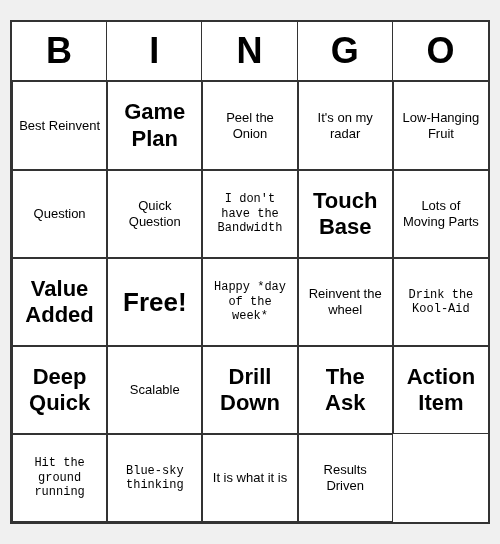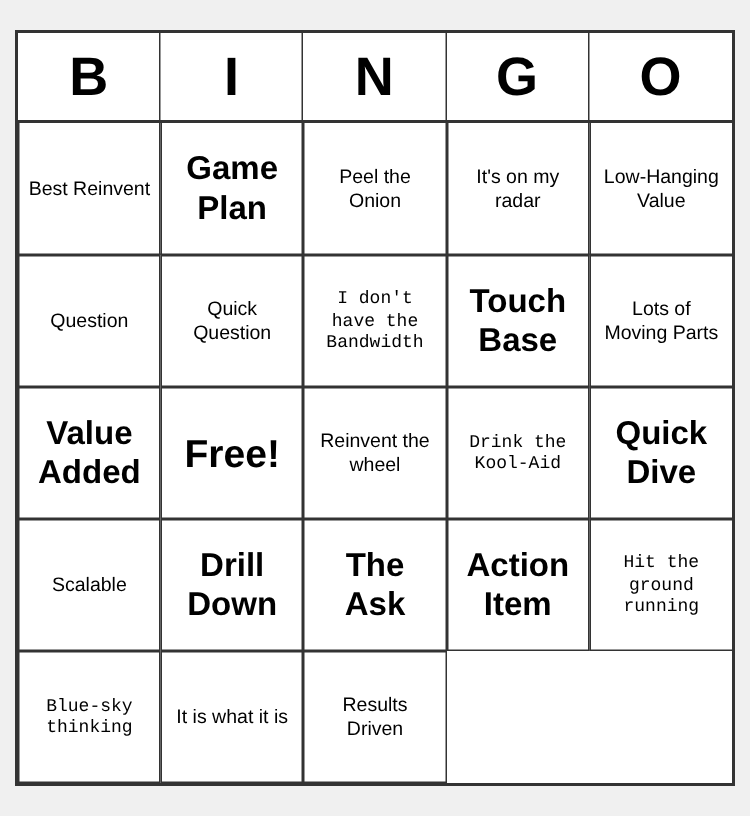--- a/index.html
+++ b/index.html
@@ -102,21 +102,21 @@
       <div class="bingo-cell">
         <span class="cell-text large">Game Plan</span>
       </div>
       <div class="bingo-cell">
         <span class="cell-text small">Peel the Onion</span>
       </div>
       <div class="bingo-cell">
         <span class="cell-text small">It's on my radar</span>
       </div>
       <div class="bingo-cell">
-        <span class="cell-text small">Low-Hanging Value</span>
+        <span class="cell-text small">Low-Hanging Fruit</span>
       </div>
       <div class="bingo-cell">
         <span class="cell-text small">Question</span>
       </div>
       <div class="bingo-cell">
         <span class="cell-text small">Quick Question</span>
       </div>
       <div class="bingo-cell">
         <span class="cell-text xsmall">I don't have the Bandwidth</span>
       </div>
@@ -126,27 +126,30 @@
       <div class="bingo-cell">
         <span class="cell-text small">Lots of Moving Parts</span>
       </div>
       <div class="bingo-cell">
         <span class="cell-text large">Value Added</span>
       </div>
       <div class="bingo-cell">
         <span class="free-space">Free!</span>
       </div>
       <div class="bingo-cell">
+        <span class="cell-text xsmall">Happy *day of the week*</span>
+      </div>
+      <div class="bingo-cell">
         <span class="cell-text small">Reinvent the wheel</span>
       </div>
       <div class="bingo-cell">
         <span class="cell-text xsmall">Drink the Kool-Aid</span>
       </div>
       <div class="bingo-cell">
-        <span class="cell-text large">Quick Dive</span>
+        <span class="cell-text large">Deep Quick</span>
       </div>
       <div class="bingo-cell">
         <span class="cell-text small">Scalable</span>
       </div>
       <div class="bingo-cell">
         <span class="cell-text large">Drill Down</span>
       </div>
       <div class="bingo-cell">
         <span class="cell-text large">The Ask</span>
       </div>

